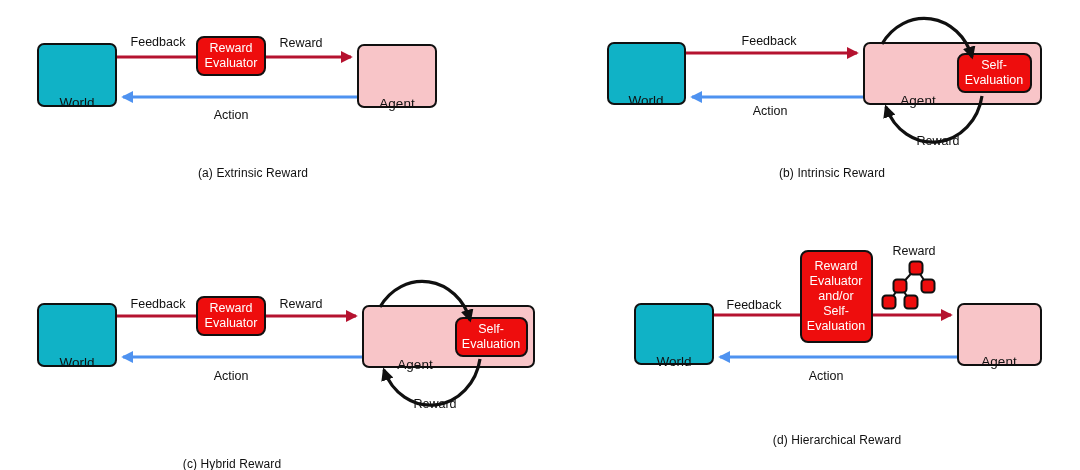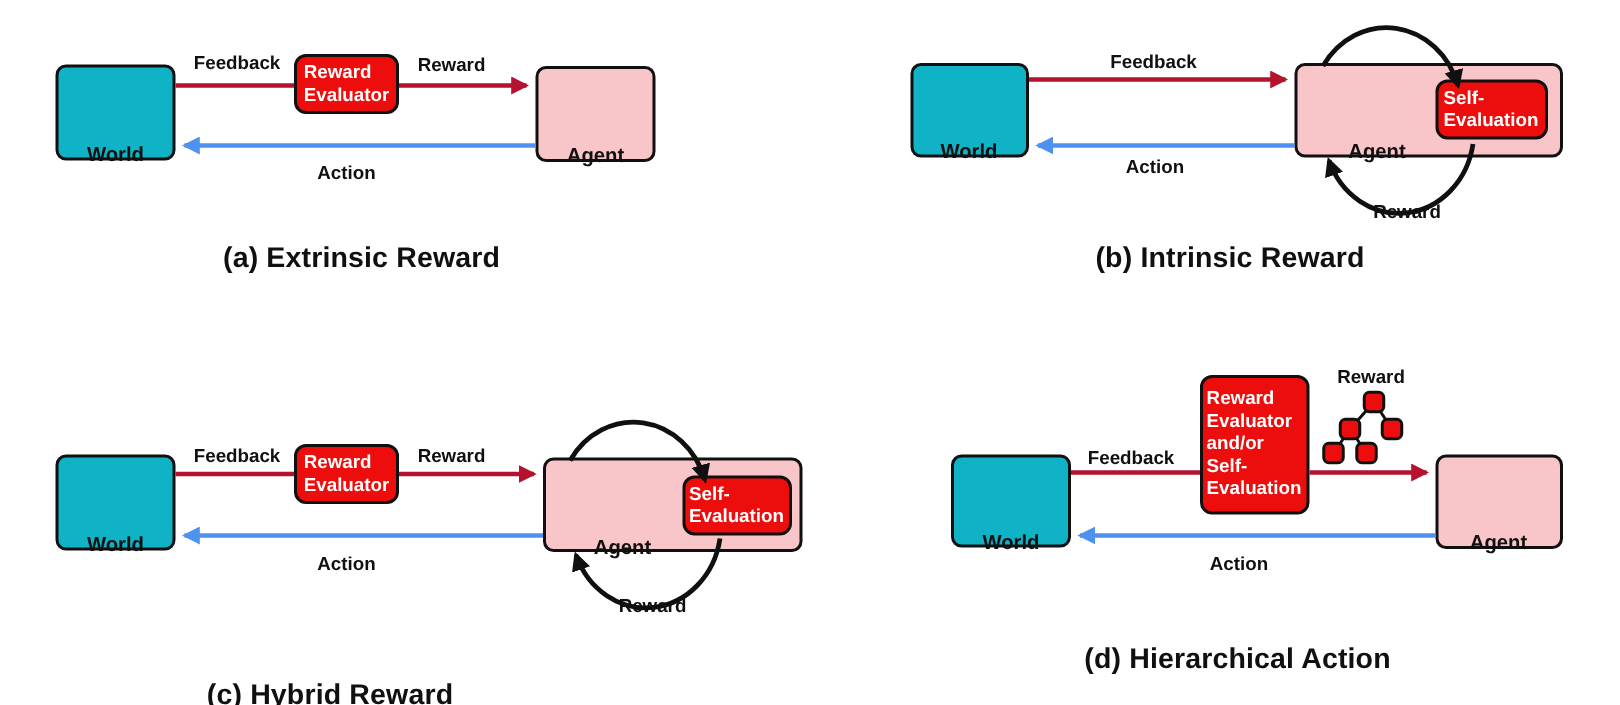--- a/index.html
+++ b/index.html
@@ -10,26 +10,26 @@
   .box {
     position:absolute; box-sizing:border-box;
     border:2.5px solid #101010; border-radius:7px; z-index:1;
   }
   .world-fill { background:var(--c-world_fill,#10b2c6); }
   .agent-fill { background:var(--c-agent_fill,#f8c5c8); }
   .red-fill   { background:var(--c-evaluator_fill,#ee0d0d); border-radius:8px; z-index:2; }
   #overlay { position:absolute; left:0; top:0; z-index:3; pointer-events:none; }
   .lbl {
     position:absolute; transform:translate(-50%,-50%);
-    font-weight:700; font-size:12.5px; color:#101010;
-    white-space:nowrap; z-index:4; text-align:left; line-height:14px;
+    font-weight:400; font-size:12.5px; color:#101010;
+    white-space:nowrap; z-index:4; text-align:center; line-height:14px;
   }
   .boxlbl   { font-size:13.5px;margin-top:28px; }
   .whitelbl { color:#fff; font-size:12.5px; line-height:15px; }
-  .cap      { font-size:19px; letter-spacing:0.1px; }
+  .cap      { font-size:12px; letter-spacing:0.1px;margin-left:12px; }
   .red-stroke  { stroke:var(--c-arrow_red,#b5122f);  stroke-width:3;   fill:none; }
   .blue-stroke { stroke:var(--c-arrow_blue,#4e92f0); stroke-width:3;   fill:none; }
   .blk-stroke  { stroke:#101010; stroke-width:3.2; fill:none; }
   .tree-edge   { stroke:#101010; stroke-width:2; }
   .tree-node   { fill:var(--c-evaluator_fill,#ee0d0d); stroke:#101010; stroke-width:2; }
 </style>
 </head>
 <body>
 
 <div id="canvas">
@@ -139,15 +139,15 @@
   <div class="lbl whitelbl" style="left:836px;top:296px">
     <div>Reward</div>
     <div>Evaluator</div>
     <div>and/or</div>
     <div>Self-</div>
     <div>Evaluation</div>
   </div>
   <div class="lbl" style="left:754px;top:305px">Feedback</div>
   <div class="lbl" style="left:826px;top:376px">Action</div>
   <div class="lbl" style="left:914px;top:251px">Reward</div>
-  <div class="lbl cap" style="left:825px;top:440px">(d) Hierarchical Action</div>
+  <div class="lbl cap" style="left:825px;top:440px">(d) Hierarchical Reward</div>
 
 </div>
 
 </body></html>

